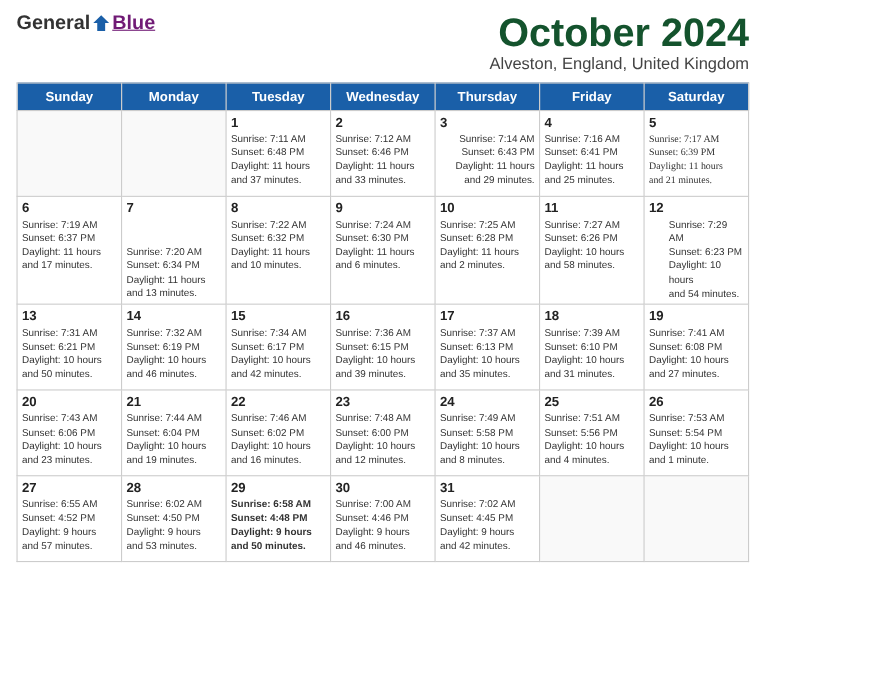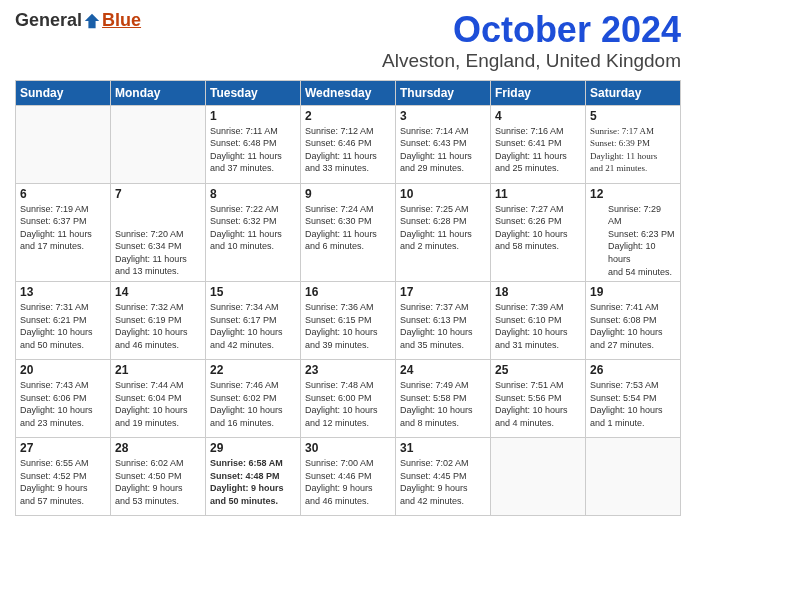--- a/index.html
+++ b/index.html
@@ -30,59 +30,59 @@
     .logo-text {
       display: flex;
       align-items: center;
       font-size: 18px;
       font-weight: bold;
     }
     .logo-general {
       color: #333;
     }
     .logo-blue {
-      color: #c2410c;
+      color: #701a75;
       text-decoration: underline;
     }
     .logo-icon {
       display: inline-block;
       width: 18px;
       height: 18px;
       margin: 0 1px;
       position: relative;
     }
     .logo-icon svg {
       width: 18px;
       height: 18px;
     }
     .title-block {
       text-align: right;
     }
     .month-title {
       font-size: 36px;
       font-weight: bold;
-      color: #1d4ed8;
+      color: #14532d;
       line-height: 1.1;
     }
     .location {
-      font-size: 19px;
+      font-size: 15px;
       color: #444;
     }
     .calendar {
       width: 100%;
       border-collapse: collapse;
       table-layout: fixed;
     }
     .calendar th {
       background: #1a5fa8;
       color: #fff;
       font-size: 12px;
       font-weight: bold;
       padding: 5px 4px;
-      text-align: left;
+      text-align: center;
       border: 1px solid #ccc;
     }
     .calendar td {
       border: 1px solid #ccc;
       vertical-align: top;
       padding: 3px 4px;
       font-size: 9.5px;
       color: #333;
       height: 78px;
       background: #fff;
@@ -150,21 +150,21 @@
           </td>
           <td>
             <span class="day-number">2</span>
             <div class="day-detail" style="white-space: pre-line;">Sunrise: 7:12 AM
 Sunset: 6:46 PM
 Daylight: 11 hours
 and 33 minutes.</div>
           </td>
           <td>
             <span class="day-number">3</span>
-            <div class="day-detail" style="white-space: pre-line;">Sunrise: 7:14 AM
+            <div class="day-detail" style="white-space: pre-line; text-align: right;">Sunrise: 7:14 AM
 Sunset: 6:43 PM
 Daylight: 11 hours
 and 29 minutes.</div>
           </td>
           <td>
             <span class="day-number">4</span>
             <div class="day-detail" style="white-space: pre-line;">Sunrise: 7:16 AM
 Sunset: 6:41 PM
 Daylight: 11 hours
 and 25 minutes.</div>

